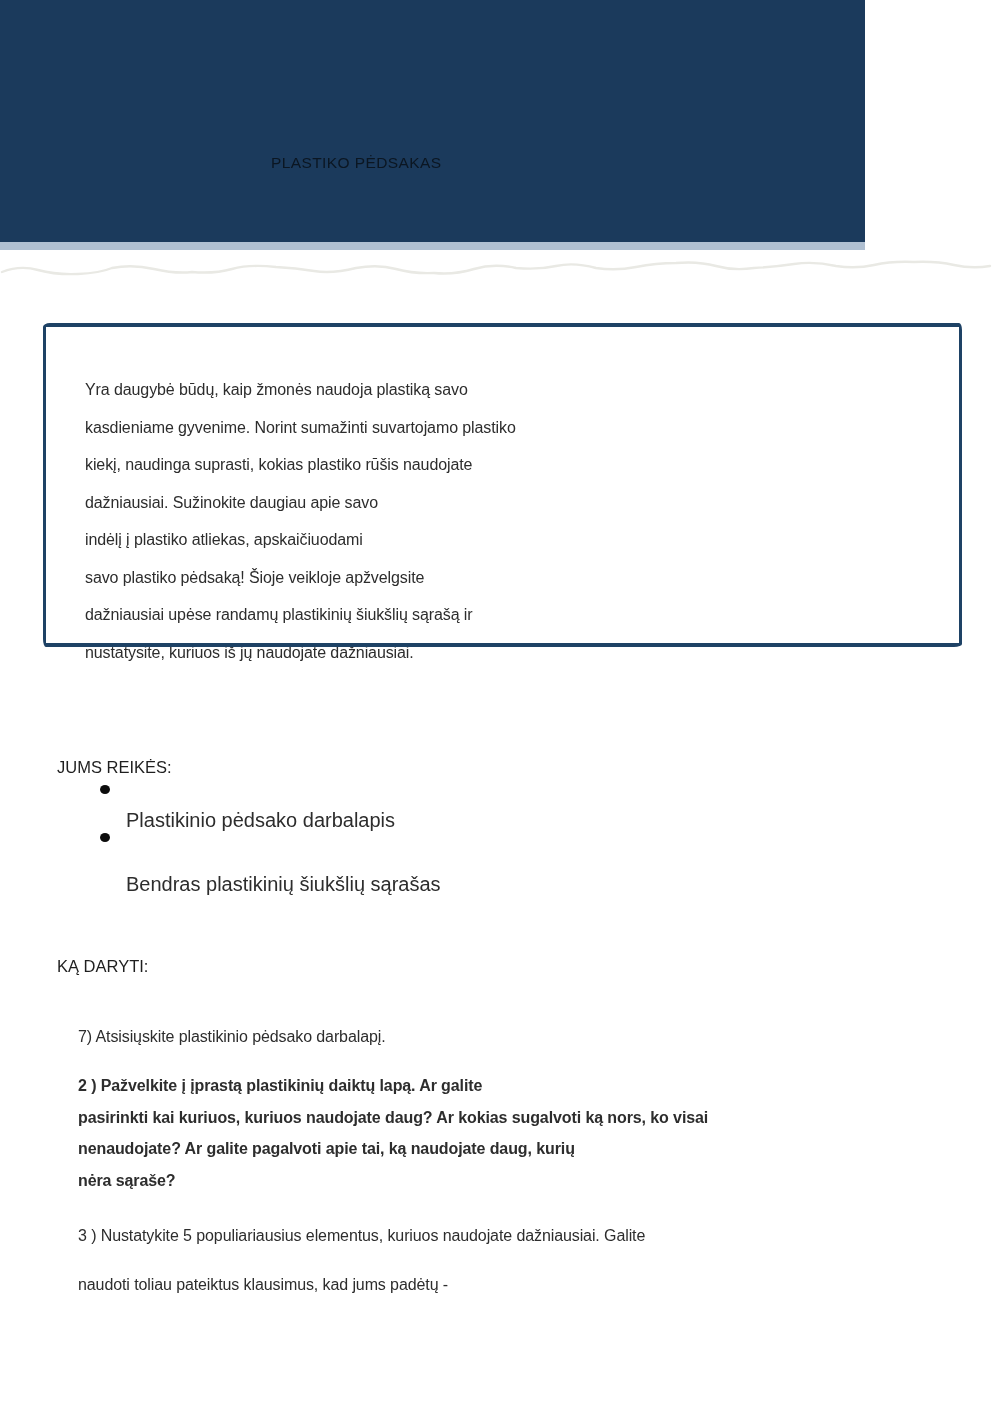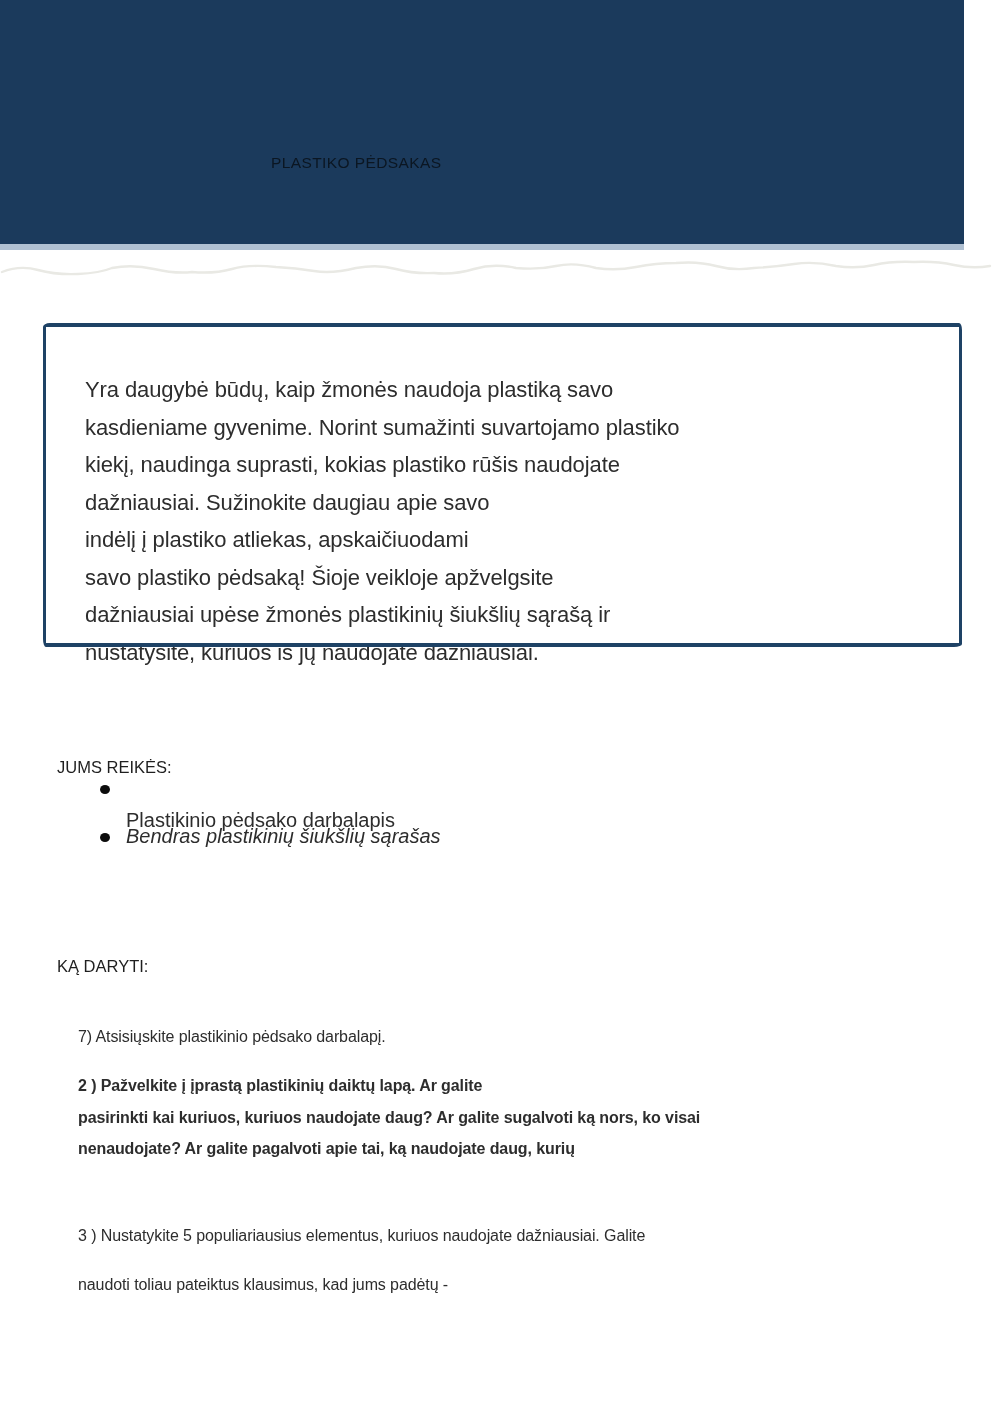--- a/index.html
+++ b/index.html
@@ -14,23 +14,23 @@
   }
   .page {
     position: absolute;
     inset: 0;
     background: #ffffff;
   }
   
   .header-banner {
     position: absolute;
     left: 0; top: 0;
-    width: 964px;
+    width: 865px;
     height: 250px;
-    border-bottom: 6px solid #22c55e;
+    border-bottom: 8px solid #22c55e;
   }
   .page-title {
     position: absolute;
     left: 271px;
     top: 153px;
     font-size: 15.5px;
     line-height: 20px;
     letter-spacing: 0.4px;
     color: #0b1622;
     white-space: nowrap;
@@ -58,21 +58,21 @@
     content: "";
     position: absolute;
     left: -4px; bottom: -10px;
     width: 3px; height: 8px;
     background: inherit;
     border-radius: 2px;
   }
   .intro-paragraph {
     position: absolute;
     left: 85px; top: 371px;
-    font-size: 22px;
+    font-size: 16px;
     line-height: 37.5px;
     letter-spacing: -0.1px;
     z-index: 1;
     white-space: nowrap;
   }
   
   .section-heading {
     position: absolute;
     font-size: 16.5px;
     line-height: 24px;
@@ -91,21 +91,21 @@
   .bullet-1 { left: 100px; top: 785px; }
   .bullet-2 { left: 100px; top: 833px; }
   .list-text {
     position: absolute;
     left: 126px;
     font-size: 20px;
     line-height: 24px;
     white-space: nowrap;
   }
   .list-text-1 { top: 808px; }
-  .list-text-2 { top: 824px; font-style: italic; }
+  .list-text-2 { top: 872px; }
   
   .step-line {
     position: absolute;
     left: 78px;
     font-size: 16px;
     line-height: 24px;
     letter-spacing: -0.1px;
     white-space: nowrap;
   }
   .step-1 { top: 1025px; }
@@ -136,38 +136,39 @@
 
   <div class="intro-border" style="border-color:#1e4265; background-color:transparent;"></div>
 
   <div class="intro-paragraph">
     <div>Yra daugybė būdų, kaip žmonės naudoja plastiką savo</div>
     <div>kasdieniame gyvenime. Norint sumažinti suvartojamo plastiko</div>
     <div>kiekį, naudinga suprasti, kokias plastiko rūšis naudojate</div>
     <div>dažniausiai. Sužinokite daugiau apie savo</div>
     <div>indėlį į plastiko atliekas, apskaičiuodami</div>
     <div>savo plastiko pėdsaką! Šioje veikloje apžvelgsite</div>
-    <div>dažniausiai upėse žmonės plastikinių šiukšlių sąrašą ir</div>
+    <div>dažniausiai upėse randamų plastikinių šiukšlių sąrašą ir</div>
     <div>nustatysite, kuriuos iš jų naudojate dažniausiai.</div>
   </div>
 
   <div class="section-heading heading-needs">JUMS REIKĖS:</div>
 
   <span class="bullet-dot bullet-1"></span>
   <div class="list-text list-text-1">Plastikinio pėdsako darbalapis</div>
 
   <span class="bullet-dot bullet-2"></span>
   <div class="list-text list-text-2">Bendras plastikinių šiukšlių sąrašas</div>
 
   <div class="section-heading heading-todo">KĄ DARYTI:</div>
 
   <div class="step-line step-1">7) Atsisiųskite plastikinio pėdsako darbalapį.</div>
 
   <div class="step-2-block">
     <div>2 ) Pažvelkite į įprastą plastikinių daiktų lapą. Ar galite</div>
-    <div>pasirinkti kai kuriuos, kuriuos naudojate daug? Ar galite sugalvoti ką nors, ko visai</div>
+    <div>pasirinkti kai kuriuos, kuriuos naudojate daug? Ar kokias sugalvoti ką nors, ko visai</div>
     <div>nenaudojate? Ar galite pagalvoti apie tai, ką naudojate daug, kurių</div>
+    <div>nėra sąraše?</div>
   </div>
 
   <div class="step-line step-3-line-1">3 ) Nustatykite 5 populiariausius elementus, kuriuos naudojate dažniausiai. Galite</div>
   <div class="step-line step-3-line-2">naudoti toliau pateiktus klausimus, kad jums padėtų -</div>
 
 </div>
 
 </body></html>

